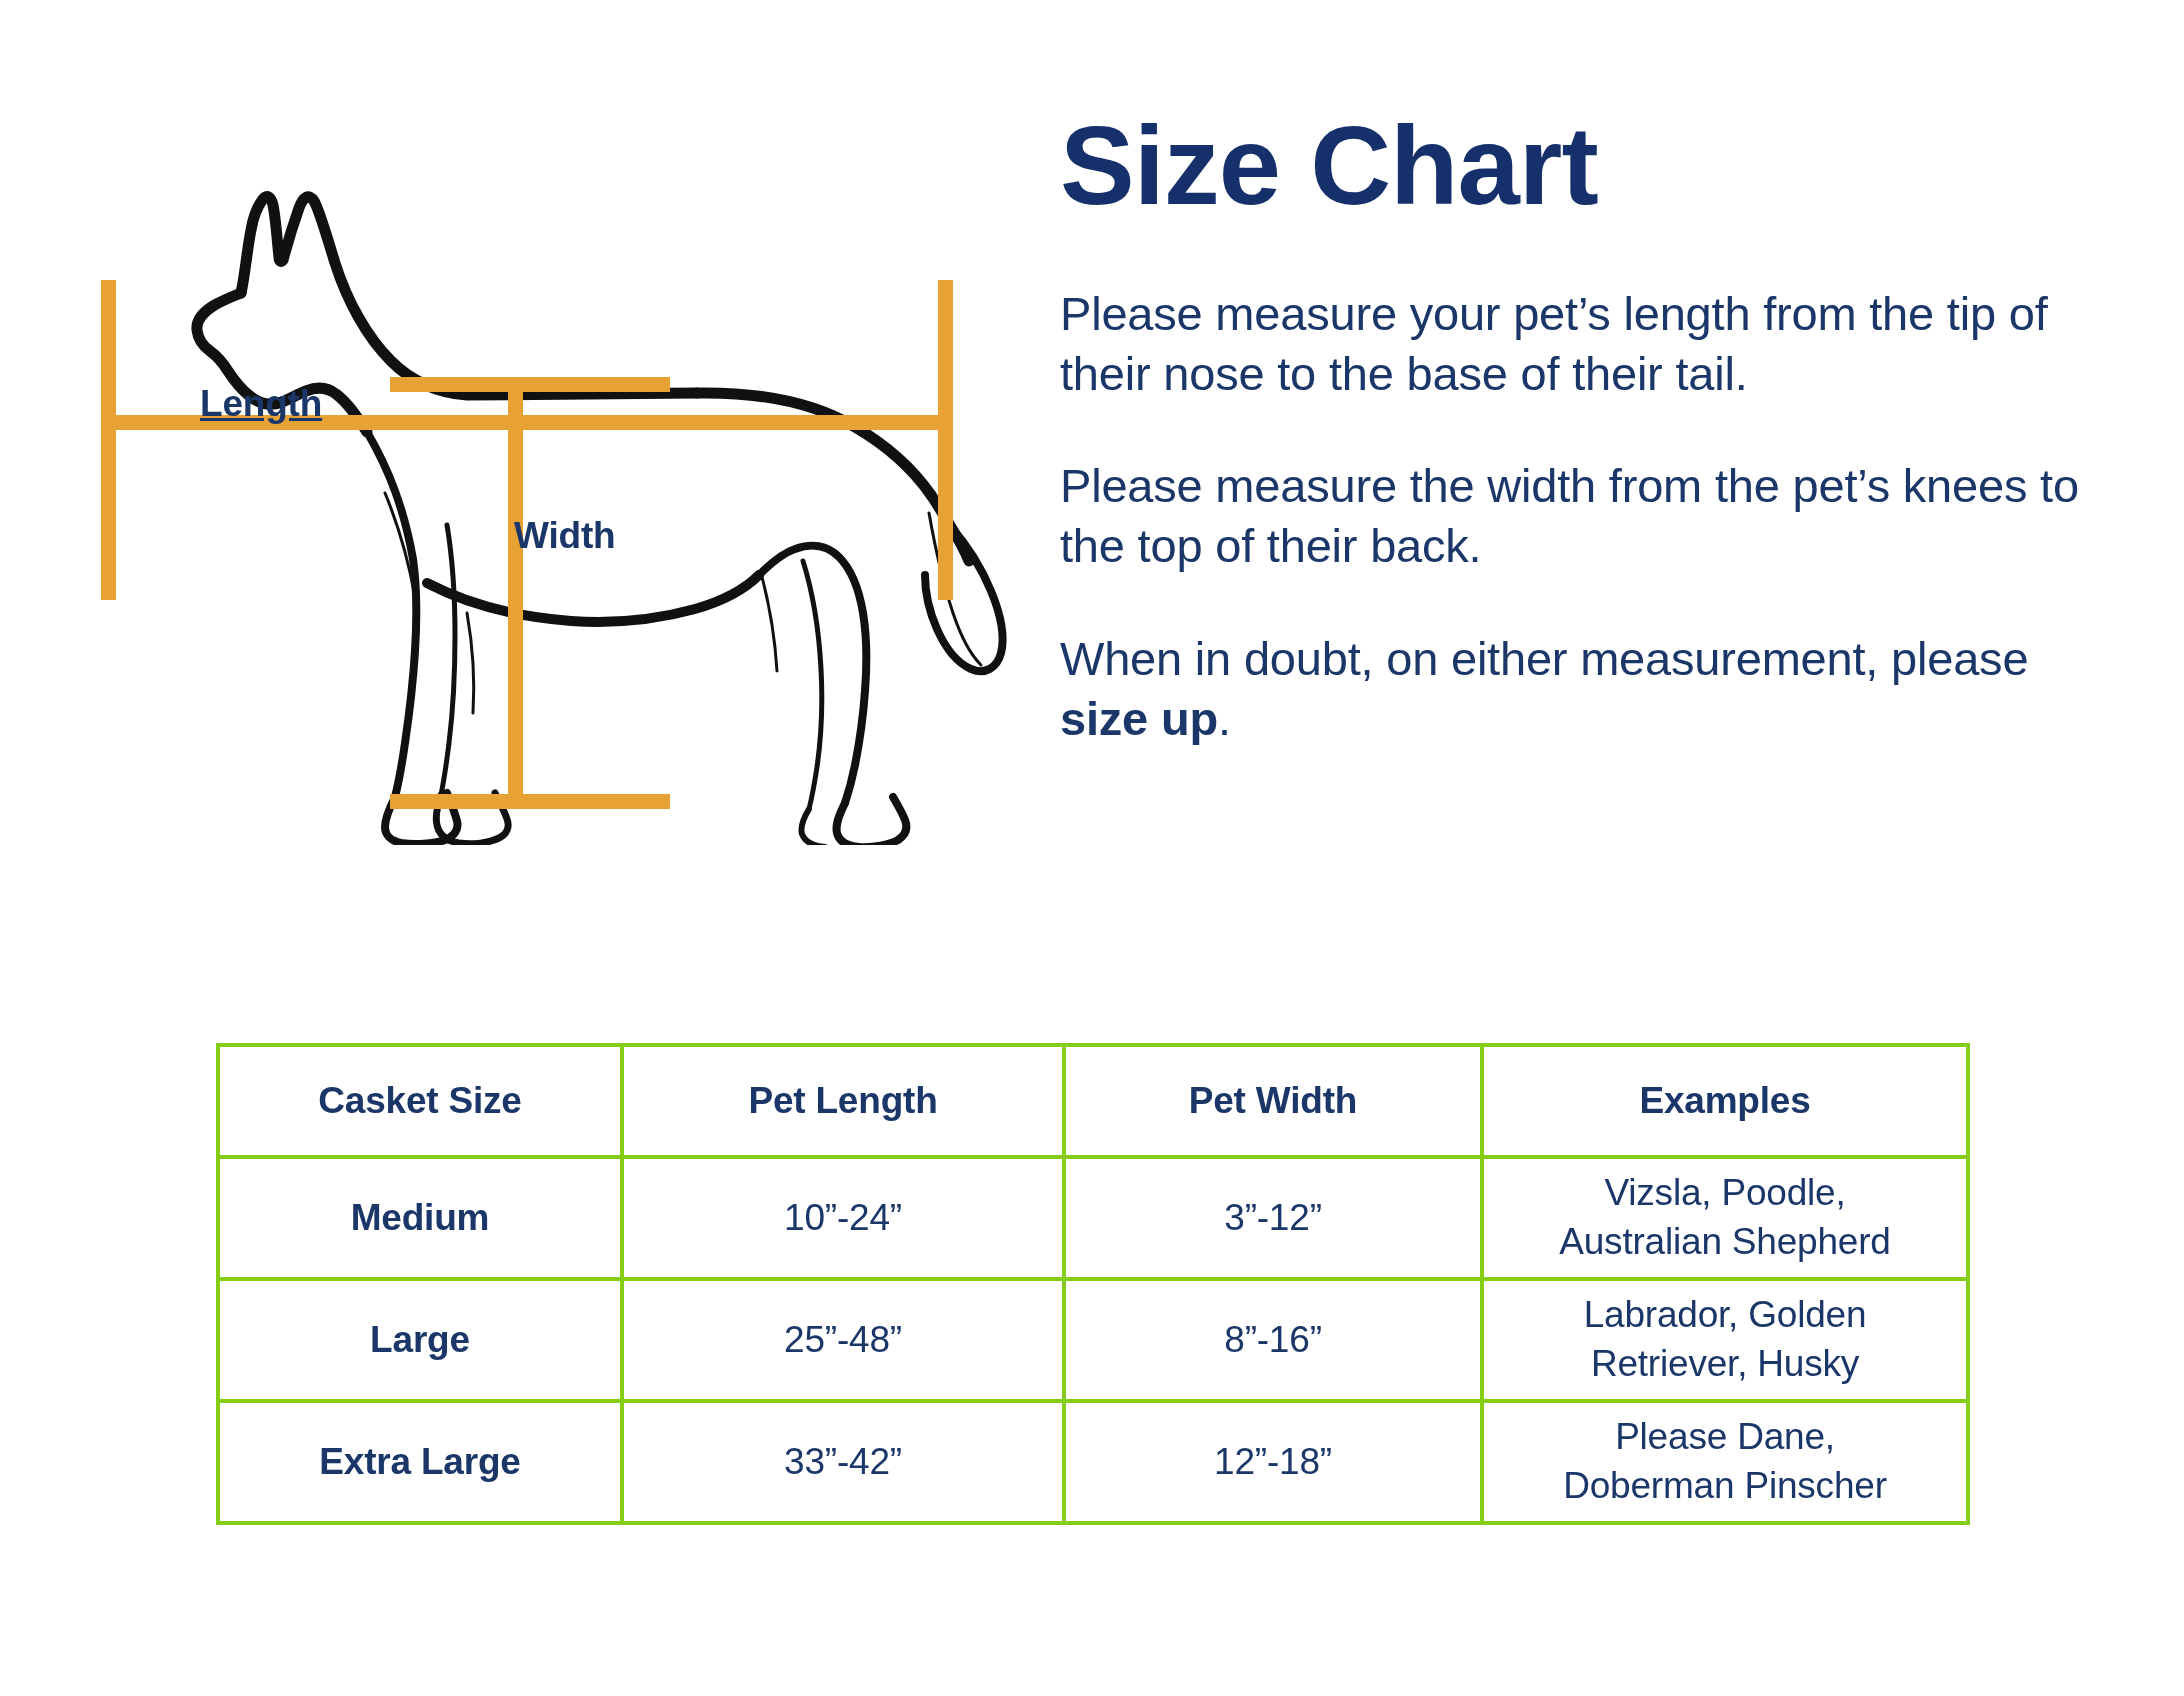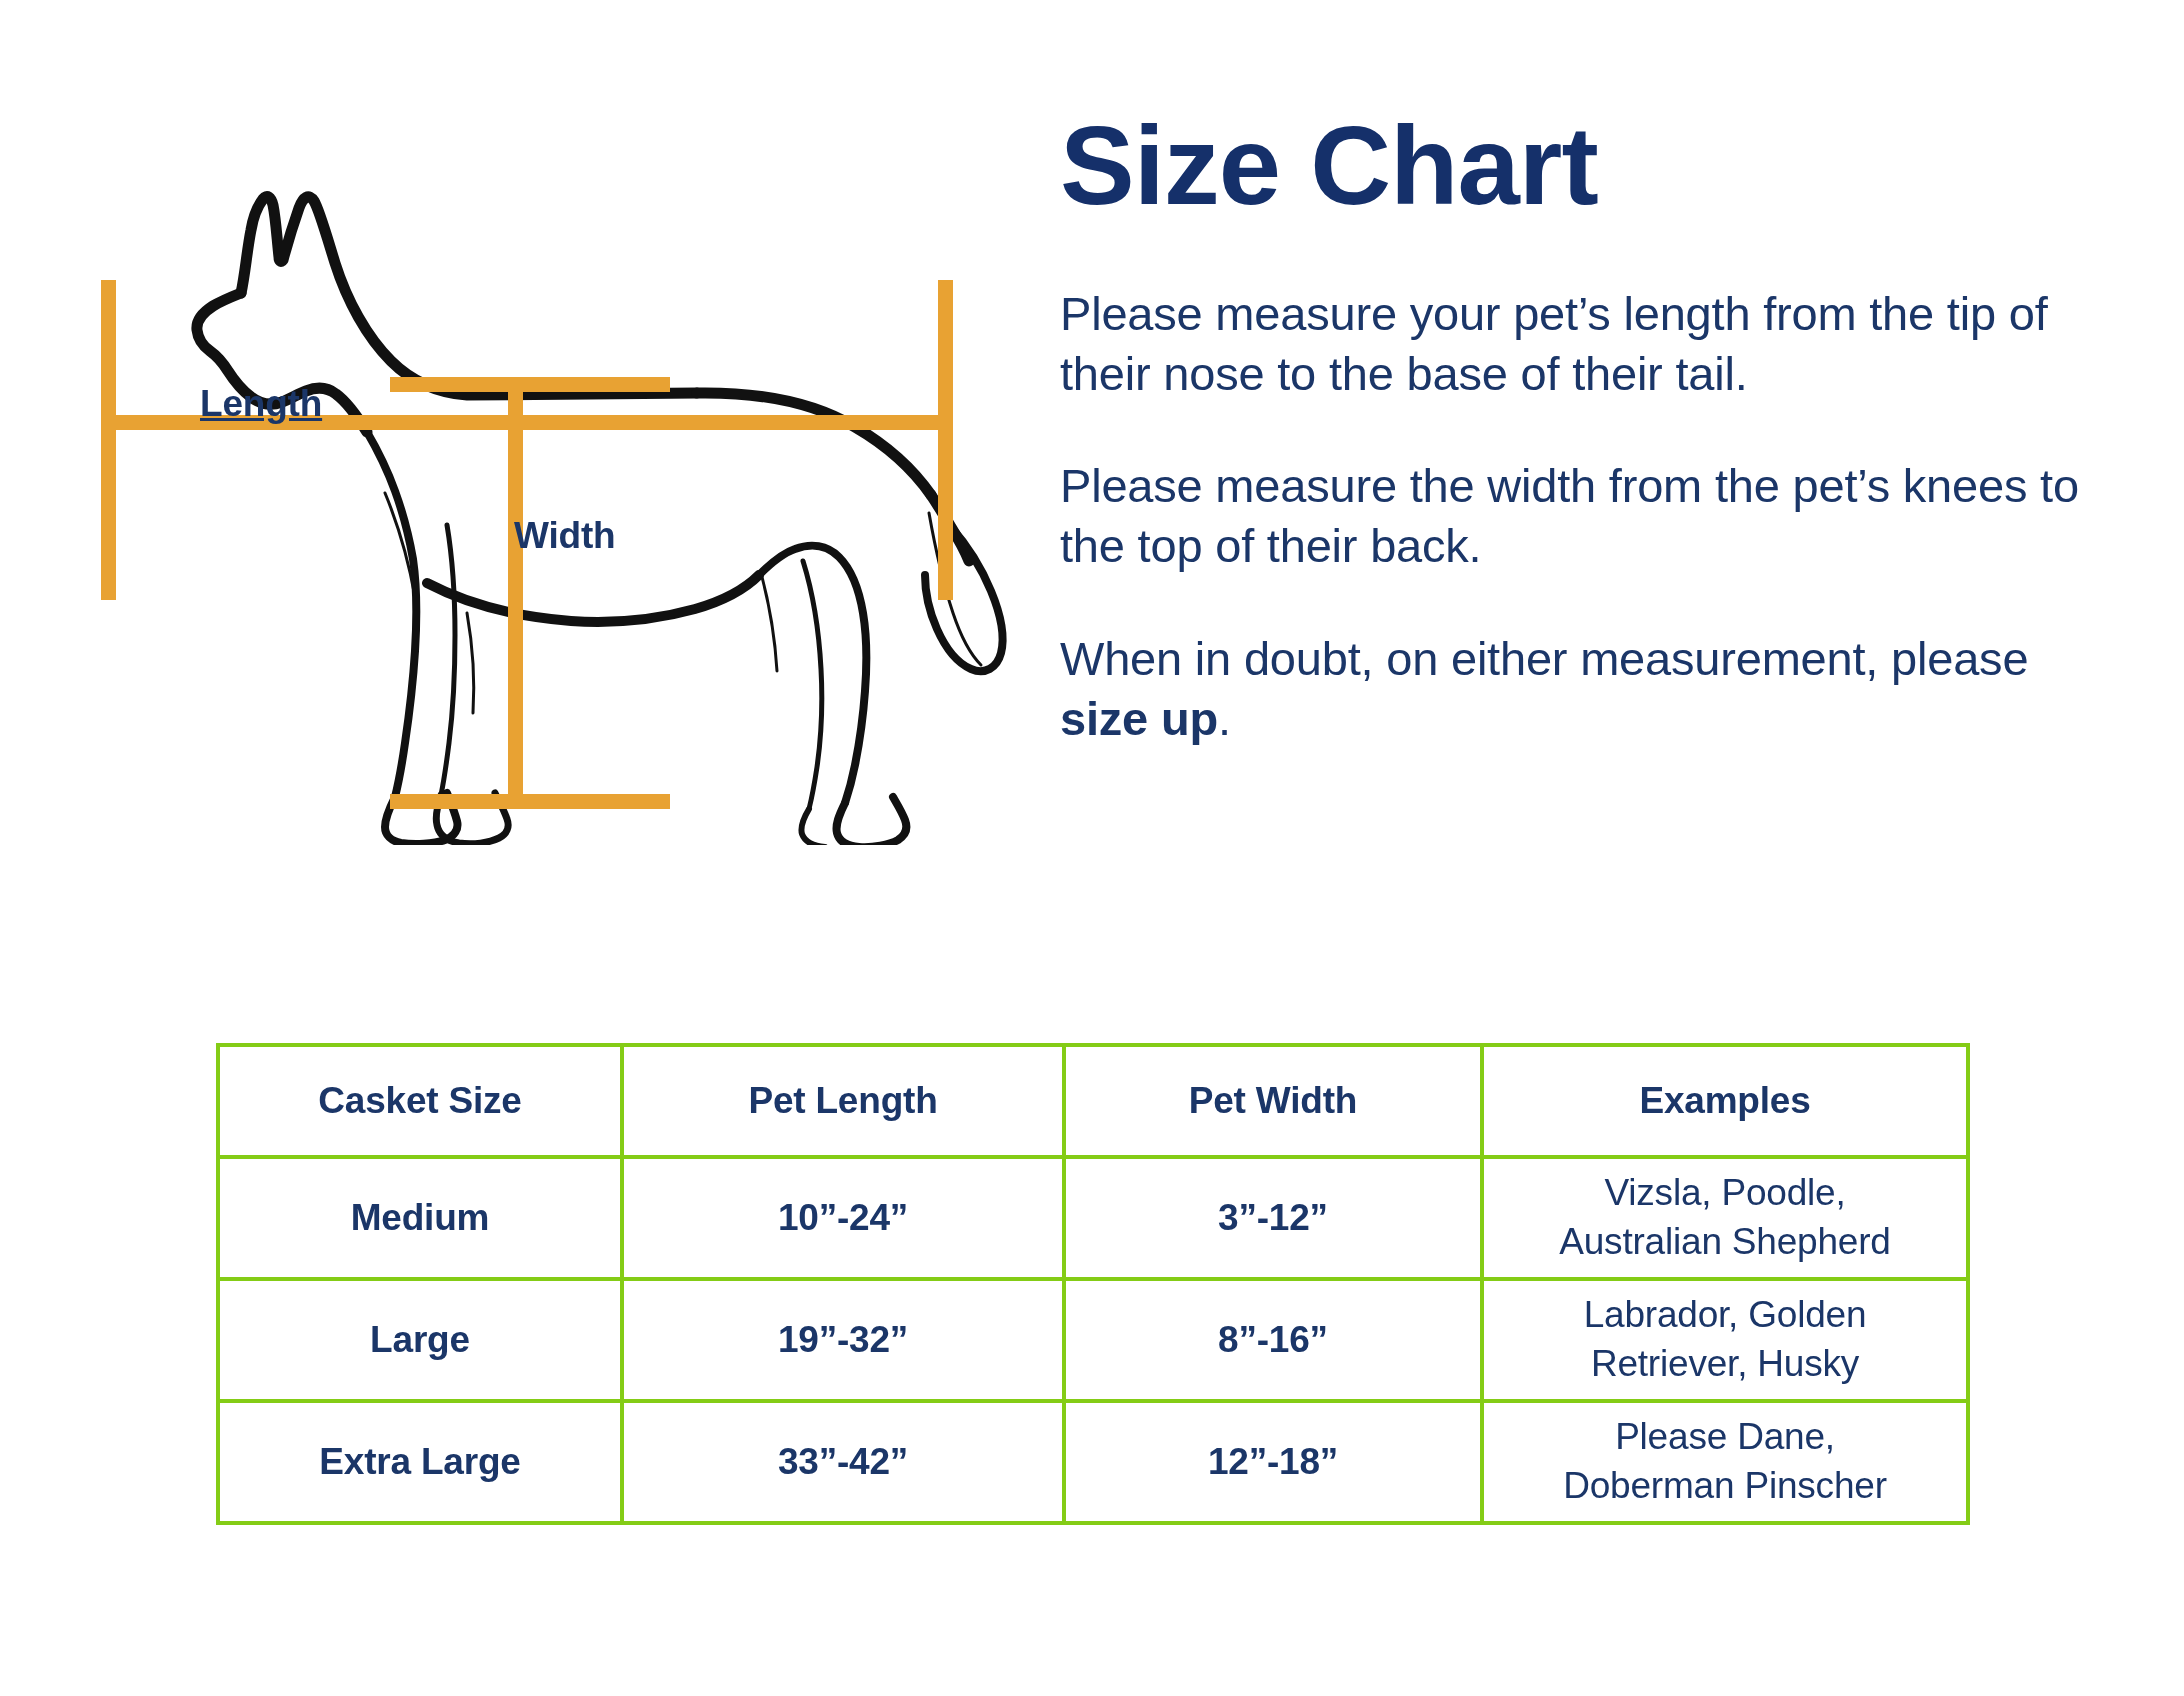--- a/index.html
+++ b/index.html
@@ -112,21 +112,21 @@
     letter-spacing: -0.2px;
   }
   table#size-table tbody tr { height: 122px; }
   td.c-size {
     font-size: 37px;
     font-weight: bold;
     letter-spacing: -0.2px;
   }
   td.c-num {
     font-size: 37px;
-    font-weight: bold;
+    font-weight: normal;
     letter-spacing: -0.2px;
   }
   td.c-ex {
     font-size: 37px;
     font-weight: normal;
     line-height: 1.32;
     letter-spacing: -0.2px;
   }
   col.col-size { width: 404px; }
   col.col-len  { width: 442px; }
@@ -300,21 +300,21 @@
           <td class="c-size">Medium</td>
           <td class="c-num">10”-24”</td>
           <td class="c-num">3”-12”</td>
           <td class="c-ex">
             <span>Vizsla, Poodle,</span><br>
             <span>Australian Shepherd</span>
           </td>
         </tr>
         <tr>
           <td class="c-size">Large</td>
-          <td class="c-num">19”-32”</td>
+          <td class="c-num">25”-48”</td>
           <td class="c-num">8”-16”</td>
           <td class="c-ex">
             <span>Labrador,  Golden</span><br>
             <span>Retriever, Husky</span>
           </td>
         </tr>
         <tr>
           <td class="c-size">Extra Large</td>
           <td class="c-num">33”-42”</td>
           <td class="c-num">12”-18”</td>

